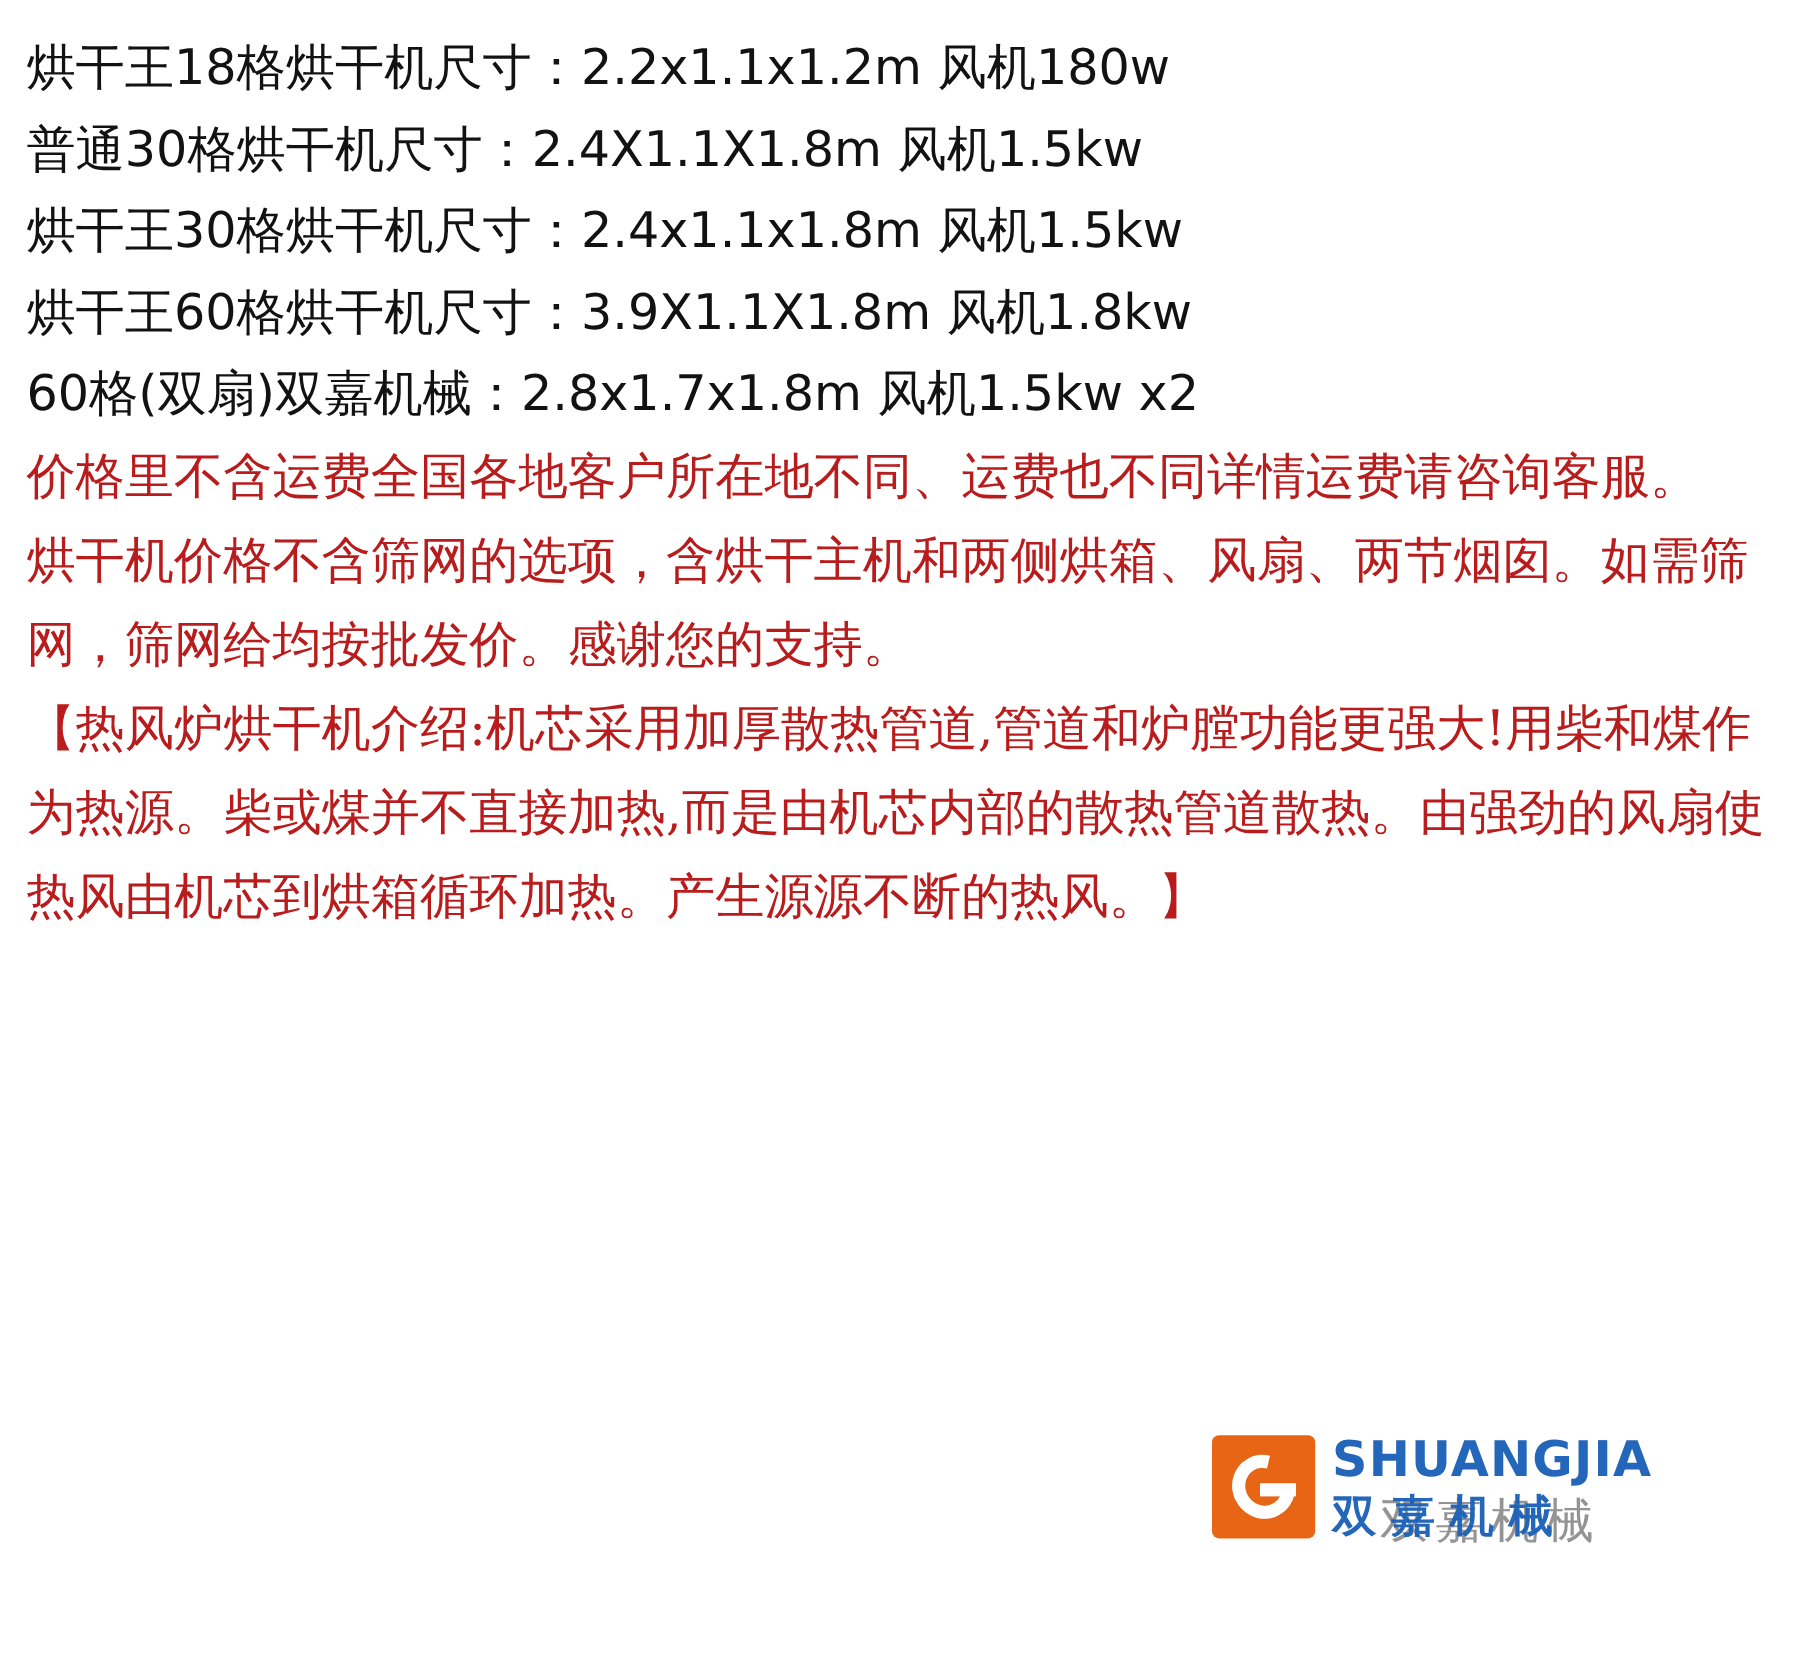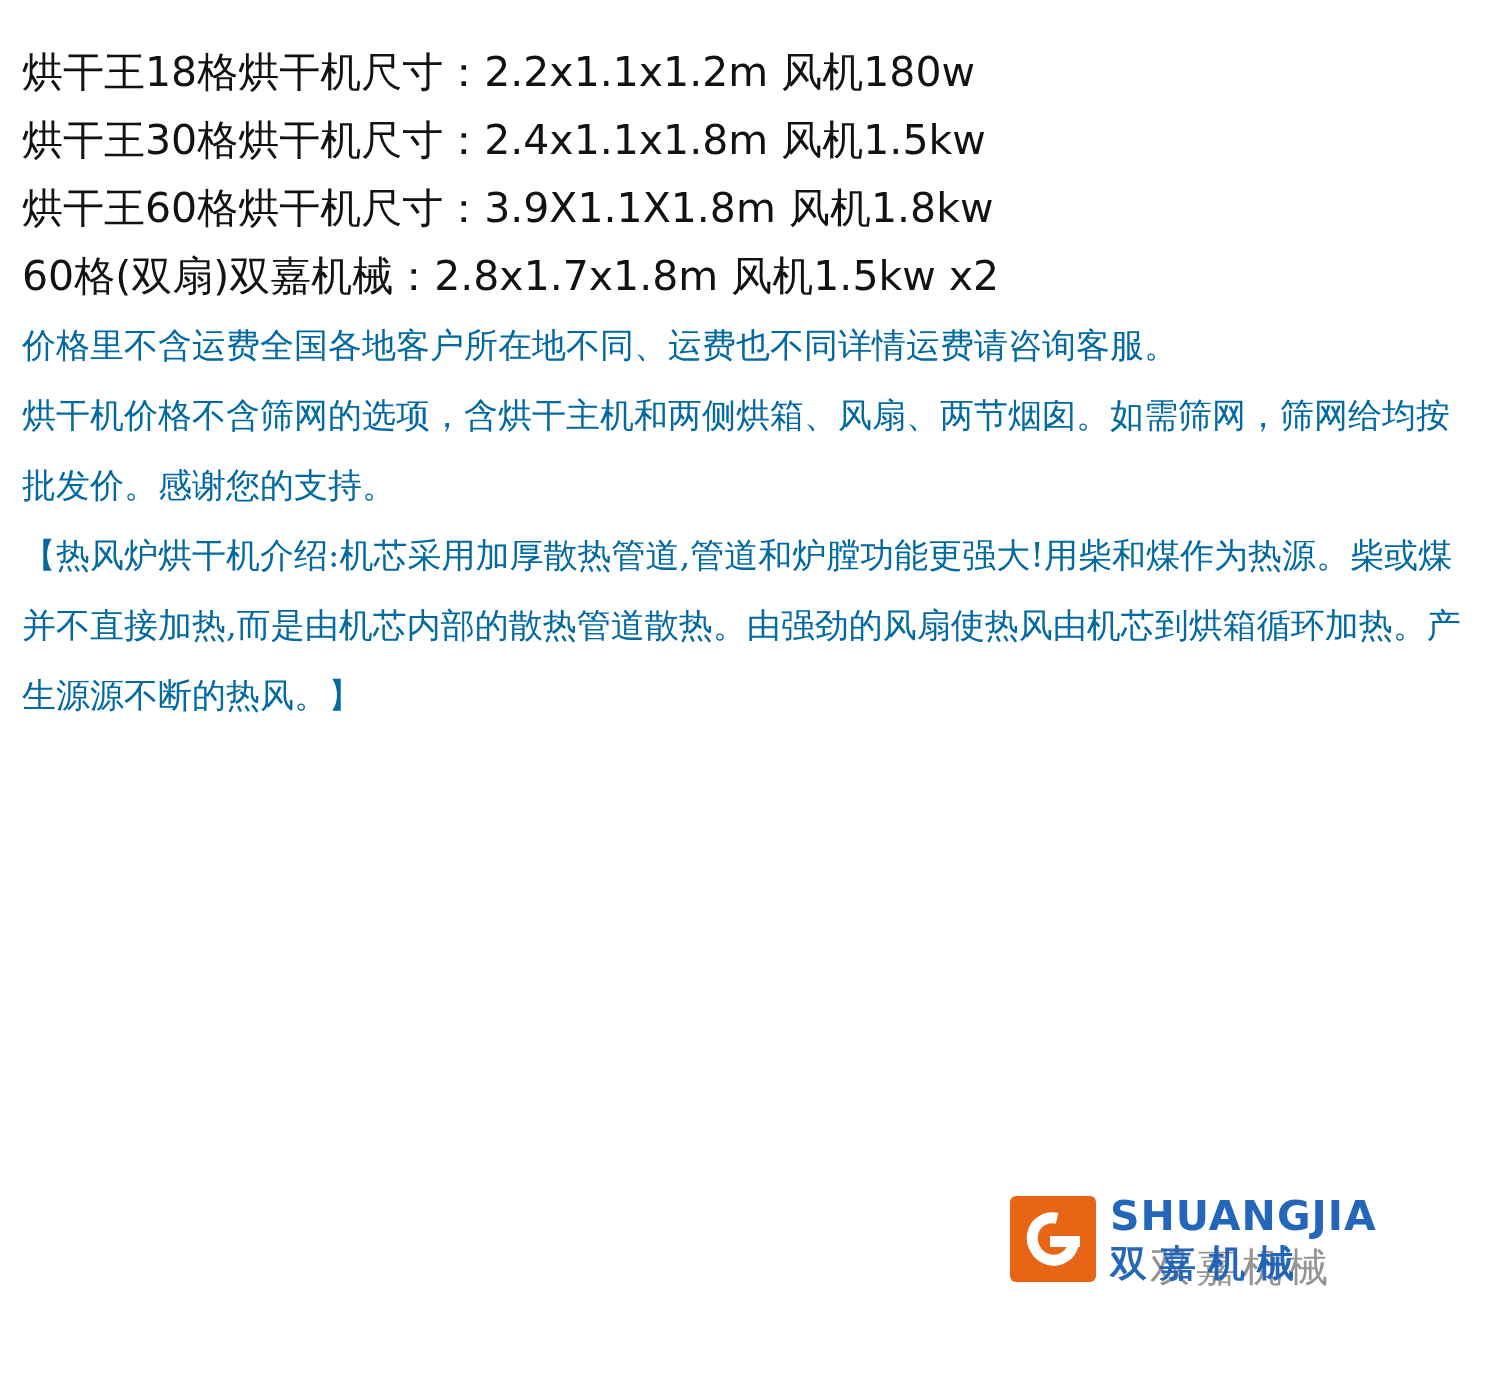--- a/index.html
+++ b/index.html
@@ -13,37 +13,37 @@
     font-family: "DejaVu Sans", "Liberation Sans", sans-serif;
     color: #111111;
     overflow: hidden;
     position: relative;
   }
   .page {
     position: relative;
     width: 1500px;
     height: 1388px;
     box-sizing: border-box;
-    padding: 34px 22px 0 22px;
+    padding: 18px 22px 0 22px;
   }
   .spec-block {
     margin-top: 4px;
   }
   .spec-line {
     font-size: 41px;
     line-height: 68px;
     white-space: nowrap;
     letter-spacing: 0px;
     color: #121212;
     font-family: "DejaVu Sans", "Liberation Sans", sans-serif;
   }
   .para {
-    font-size: 34px;
+    font-size: 41px;
     line-height: 70px;
-    color: #0369a1;
+    color: #b91c1c;
     letter-spacing: 0px;
     font-family: "DejaVu Serif", "Liberation Serif", serif;
   }
   .para-freight {
     font-family: "DejaVu Serif", "Liberation Serif", serif;
   }
   .gap-md { height: 12px; }
 
   
   .watermark {
@@ -118,20 +118,21 @@
     pointer-events: none;
   }
 </style>
 </head>
 <body>
 
 <div class="page">
 
   <div class="spec-block">
     <div class="spec-line">烘干王18格烘干机尺寸：2.2x1.1x1.2m  风机180w</div>
+    <div class="spec-line">普通30格烘干机尺寸：2.4X1.1X1.8m   风机1.5kw</div>
     <div class="spec-line">烘干王30格烘干机尺寸：2.4x1.1x1.8m  风机1.5kw</div>
     <div class="spec-line">烘干王60格烘干机尺寸：3.9X1.1X1.8m   风机1.8kw</div>
     <div class="spec-line">60格(双扇)双嘉机械：2.8x1.7x1.8m   风机1.5kw x2</div>
   </div>
 
   <div class="para para-freight">价格里不含运费全国各地客户所在地不同、运费也不同详情运费请咨询客服。</div>
 
   <div class="para para-freight">烘干机价格不含筛网的选项，含烘干主机和两侧烘箱、风扇、两节烟囱。如需筛网，筛网给均按批发价。感谢您的支持。</div>
 
   <div class="para">【热风炉烘干机介绍:机芯采用加厚散热管道,管道和炉膛功能更强大!用柴和煤作为热源。柴或煤并不直接加热,而是由机芯内部的散热管道散热。由强劲的风扇使热风由机芯到烘箱循环加热。产生源源不断的热风。】</div>

